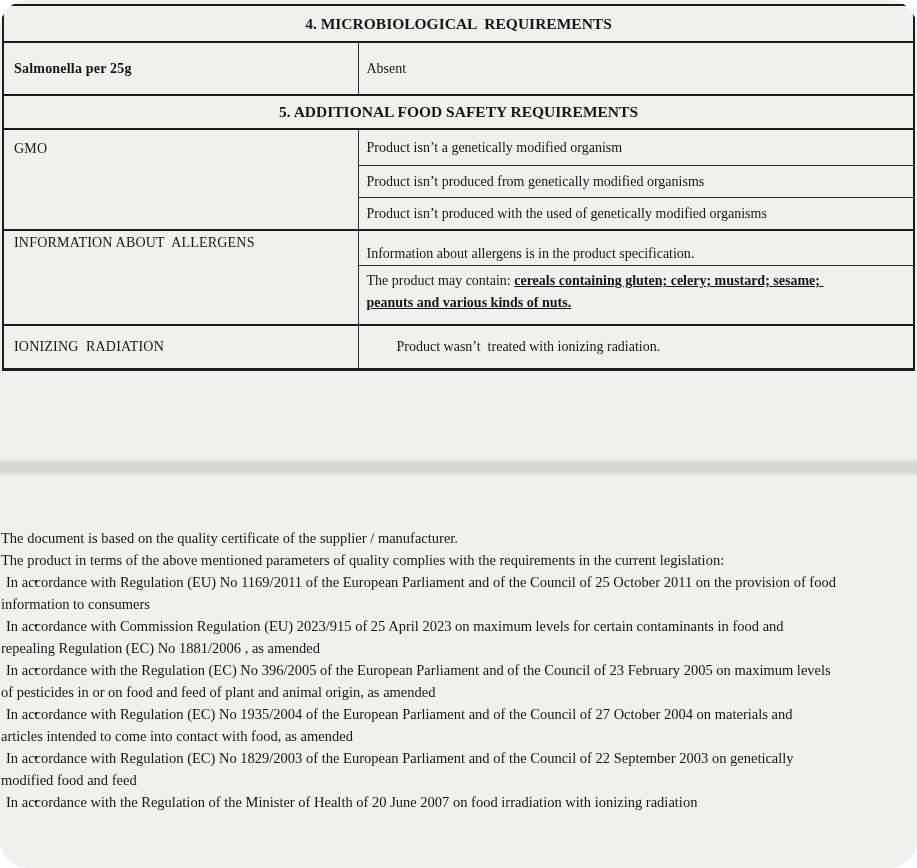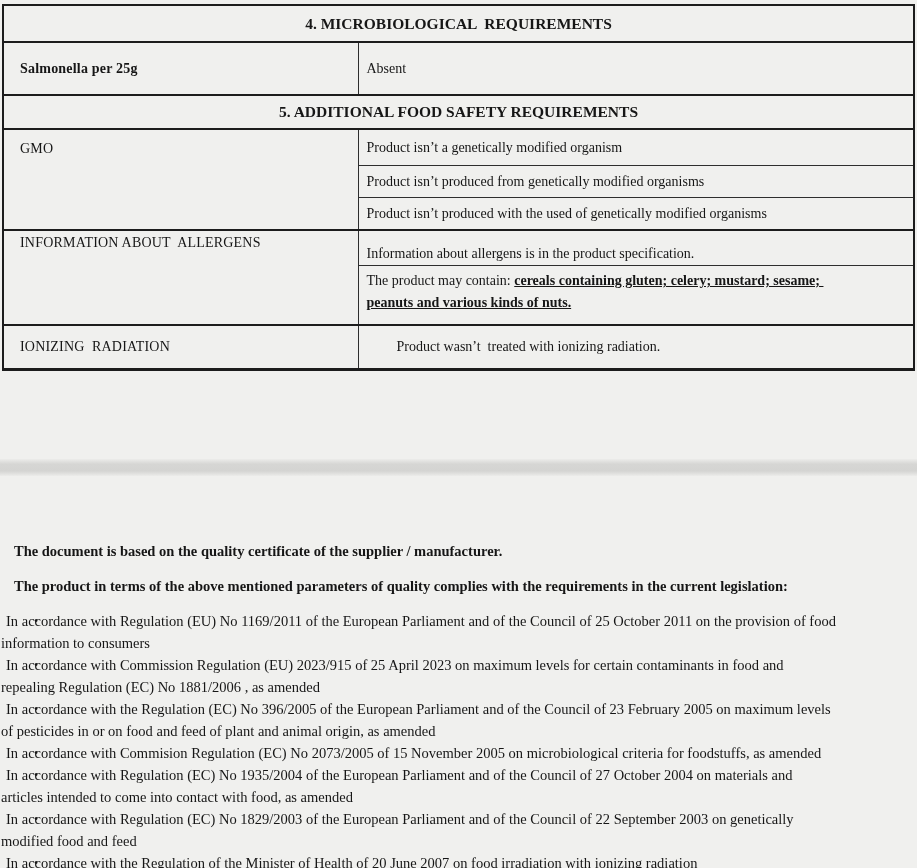--- a/index.html
+++ b/index.html
@@ -3,20 +3,21 @@
 <meta charset="utf-8">
 <style>
   html,body { margin:0; padding:0; }
   .doc {
     position:relative;
     width:917px; height:868px;
     background:#f0f0ee;
     color:#161616;
     font-family:"Liberation Serif","DejaVu Serif",serif;
     overflow:hidden;
+    border-radius:28px;
   }
 
   table {
     border-collapse:collapse;
     table-layout:fixed;
     position:absolute;
     width:913px;
     left:2px;
     background:#f0f0ee;
   }
@@ -44,40 +45,40 @@
   .t4 .r-data td { height:48px; }
   .r-gmo1 td { height:31px;margin-top:32px; }
   .r-gmo2 td { height:27px; }
   .r-gmo3 td { height:27px; }
   .r-alg1 td { height:16px; padding-top:13px; padding-bottom:1px; }
   .r-alg2 td { height:50px; }
   .r-ion  td { height:38px;padding-left:38px; }
 
   tr.group td { border-top:2px solid #1c1c1c; }
 
-  td.lbl { padding-left:16px; letter-spacing:0.2px; }
+  td.lbl { padding-left:10px; letter-spacing:0.2px; }
   td.lbl-top { vertical-align:top; padding-top:9px; }
   td.lbl-top2 { vertical-align:top; padding-top:2px; }
   .bold { font-weight:bold; }
 
   .alg2-cell { vertical-align:top; padding:4px 70px 4px 8px; line-height:22px;margin-left:20px; }
   .allergen-em { font-weight:bold; text-decoration:underline; }
 
   .page-sep {
     position:absolute; left:0; top:459px;
     width:917px; height:17px;
     background:linear-gradient(180deg,#ececea 0%,#d6d6d4 30%,#d4d4d2 70%,#ececea 100%);
   }
 
   .footer {
     position:absolute; left:1px; top:527px;
     width:905px;
     font-size:14.5px; line-height:22px;
   }
-  .footer p { margin:13px; font-weight:bold; }
+  .footer p { margin:0; font-weight:normal; }
   .footer ul { margin:0; padding:0; list-style:none; }
   .footer li {
     position:relative;
     padding-right:70px;
     text-indent:5px;
   }
   .footer li::before {
     content:"\2022";
     position:absolute; left:33px; top:0;
     text-indent:0;
@@ -140,20 +141,19 @@
 
   <div class="page-sep"></div>
 
   <div class="footer">
     <p>The document is based on the quality certificate of the supplier / manufacturer.</p>
     <p>The product in terms of the above mentioned parameters of quality complies with the requirements in the current legislation:</p>
     <ul>
       <li>In accordance with Regulation (EU) No 1169/2011 of the European Parliament and of the Council of 25 October 2011 on the provision of food information to consumers</li>
       <li>In accordance with Commission Regulation (EU) 2023/915 of 25 April 2023 on maximum levels for certain contaminants in food and repealing Regulation (EC) No 1881/2006 , as amended</li>
       <li>In accordance with the Regulation (EC) No 396/2005 of the European Parliament and of the Council of 23 February 2005 on maximum levels of pesticides in or on food and feed of plant and animal origin, as amended</li>
-      <li>In accordance with Commision Regulation (EC) No 2073/2005 of 15 November 2005 on microbiological criteria for foodstuffs, as amended</li>
       <li>In accordance with Regulation (EC) No 1935/2004 of the European Parliament and of the Council of 27 October 2004 on materials and articles intended to come into contact with food, as amended</li>
       <li>In accordance with Regulation (EC) No 1829/2003 of the European Parliament and of the Council of 22 September 2003 on genetically modified food and feed</li>
       <li>In accordance with the Regulation of the Minister of Health of 20 June 2007 on food irradiation with ionizing radiation</li>
     </ul>
   </div>
 
 </div>
 
 </body></html>

